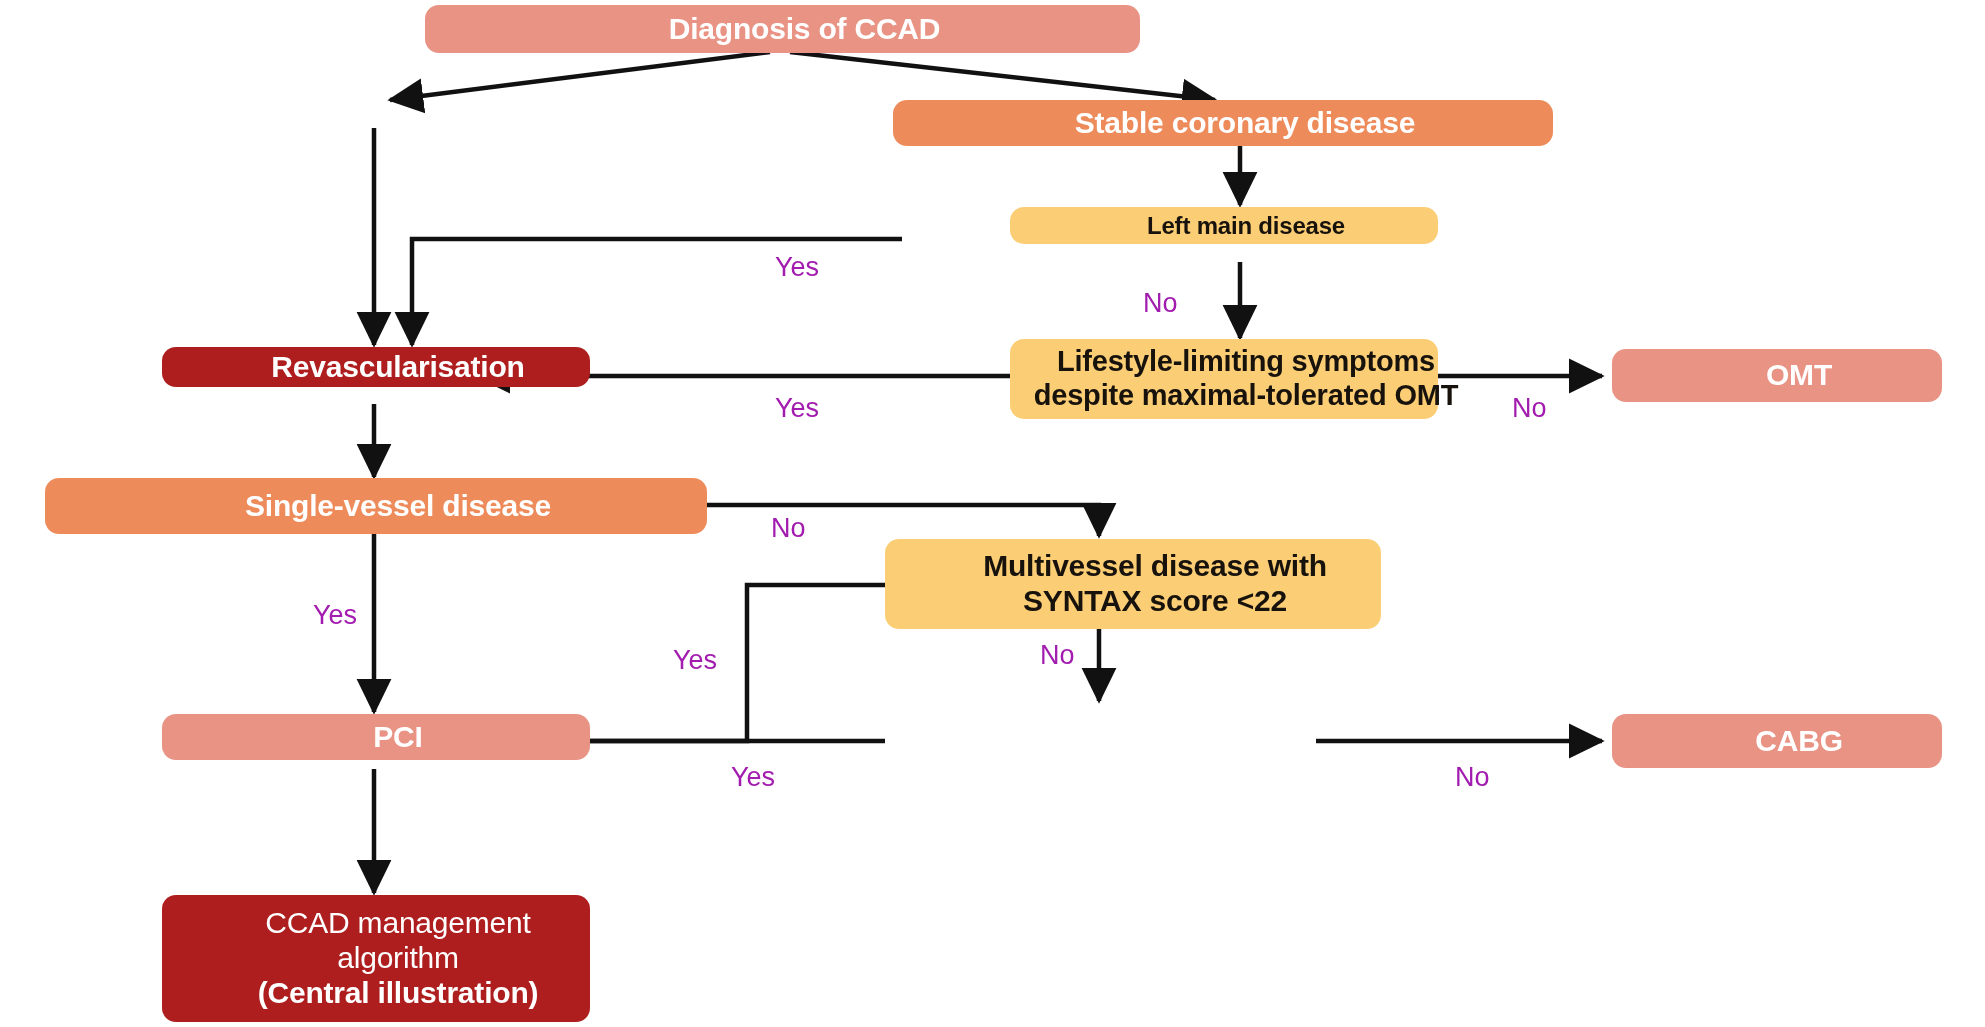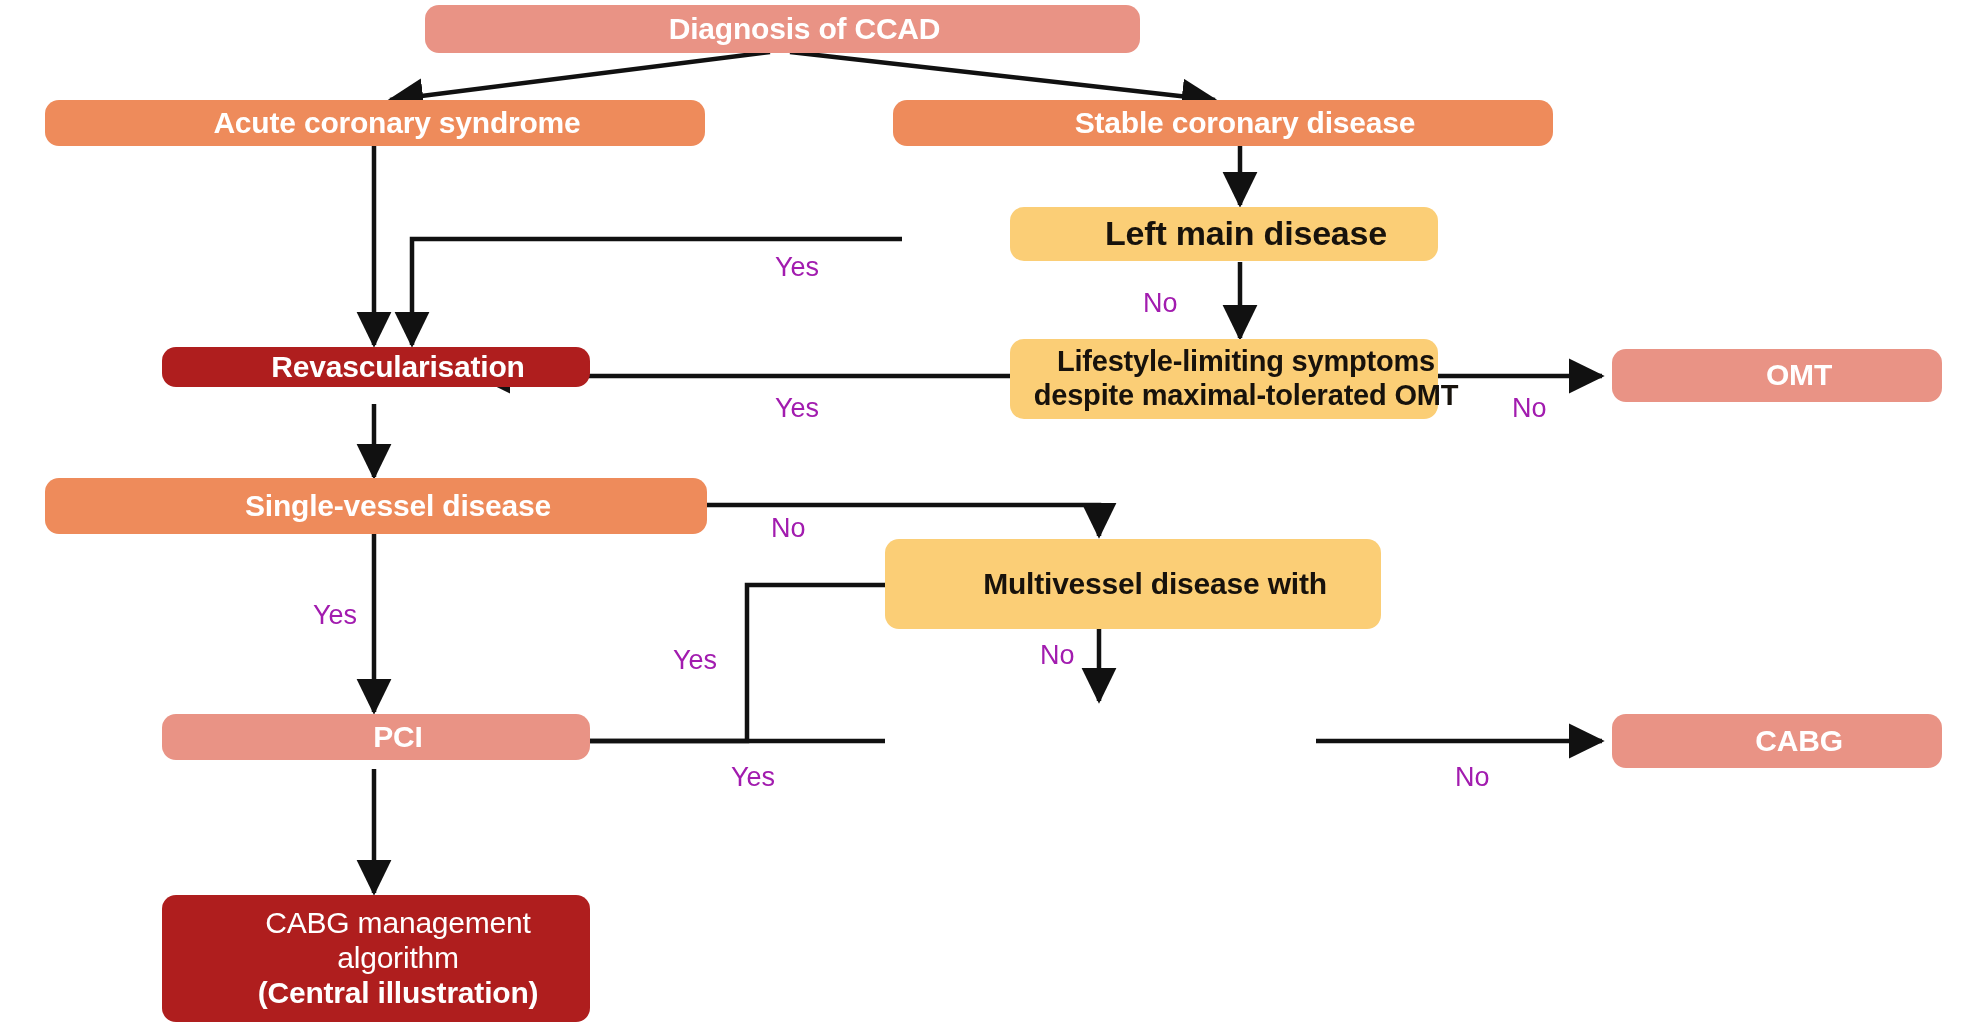--- a/index.html
+++ b/index.html
@@ -96,29 +96,26 @@
       <path d="M 1316,741 L 1602,741"></path>
 
       <path d="M 374,769 L 374,893"></path>
     </g>
   </svg>
 
   <div class="node n-pink" style="left:425px; top:5px; width:715px; height:48px; font-size:30px;">
     <span>Diagnosis of CCAD</span>
   </div>
 
-  <div class="node n-orange" style="left:45px; top:100px; width:660px; height:46px; font-size:30px;">
-    <span>Acute coronary syndrome</span>
-  </div>
 
   <div class="node n-orange" style="left:893px; top:100px; width:660px; height:46px; font-size:30px;">
     <span>Stable coronary disease</span>
   </div>
 
-  <div class="node n-yellow" style="left:1010px; top:207px; width:428px; height:54px; font-size:34px;">
+  <div class="node n-yellow" style="left:1010px; top:207px; width:428px; height:37px; font-size:24px;">
     <span>Left main disease</span>
   </div>
 
   <div class="node n-yellow" style="left:1010px; top:339px; width:428px; height:80px; font-size:29px; flex-direction:column;">
     <span>Lifestyle-limiting symptoms</span>
     <span>despite maximal-tolerated OMT</span>
   </div>
 
   <div class="node n-dark" style="left:162px; top:347px; width:428px; height:40px; font-size:30px;">
     <span>Revascularisation</span>
@@ -127,33 +124,34 @@
   <div class="node n-pink" style="left:1612px; top:349px; width:330px; height:53px; font-size:30px;">
     <span>OMT</span>
   </div>
 
   <div class="node n-orange" style="left:45px; top:478px; width:662px; height:56px; font-size:30px;">
     <span>Single-vessel disease</span>
   </div>
 
   <div class="node n-yellow" style="left:885px; top:539px; width:496px; height:90px; font-size:30px; flex-direction:column;">
     <span>Multivessel disease with</span>
+    <span>SYNTAX score &lt;22</span>
   </div>
 
 
   <div class="node n-pink" style="left:162px; top:714px; width:428px; height:46px; font-size:30px;">
     <span>PCI</span>
   </div>
 
   <div class="node n-pink" style="left:1612px; top:714px; width:330px; height:54px; font-size:30px;">
     <span>CABG</span>
   </div>
 
   <div class="node n-dark" style="left:162px; top:895px; width:428px; height:127px; font-size:30px; flex-direction:column;">
-    <span class="light-weight">CABG management</span>
+    <span class="light-weight">CCAD management</span>
     <span class="light-weight">algorithm</span>
     <span>(Central illustration)</span>
   </div>
 
   <div class="edge-label" style="left:775px; top:252px;">Yes</div>
 
   <div class="edge-label" style="left:1143px; top:288px;">No</div>
 
   <div class="edge-label" style="left:775px; top:393px;">Yes</div>
 

